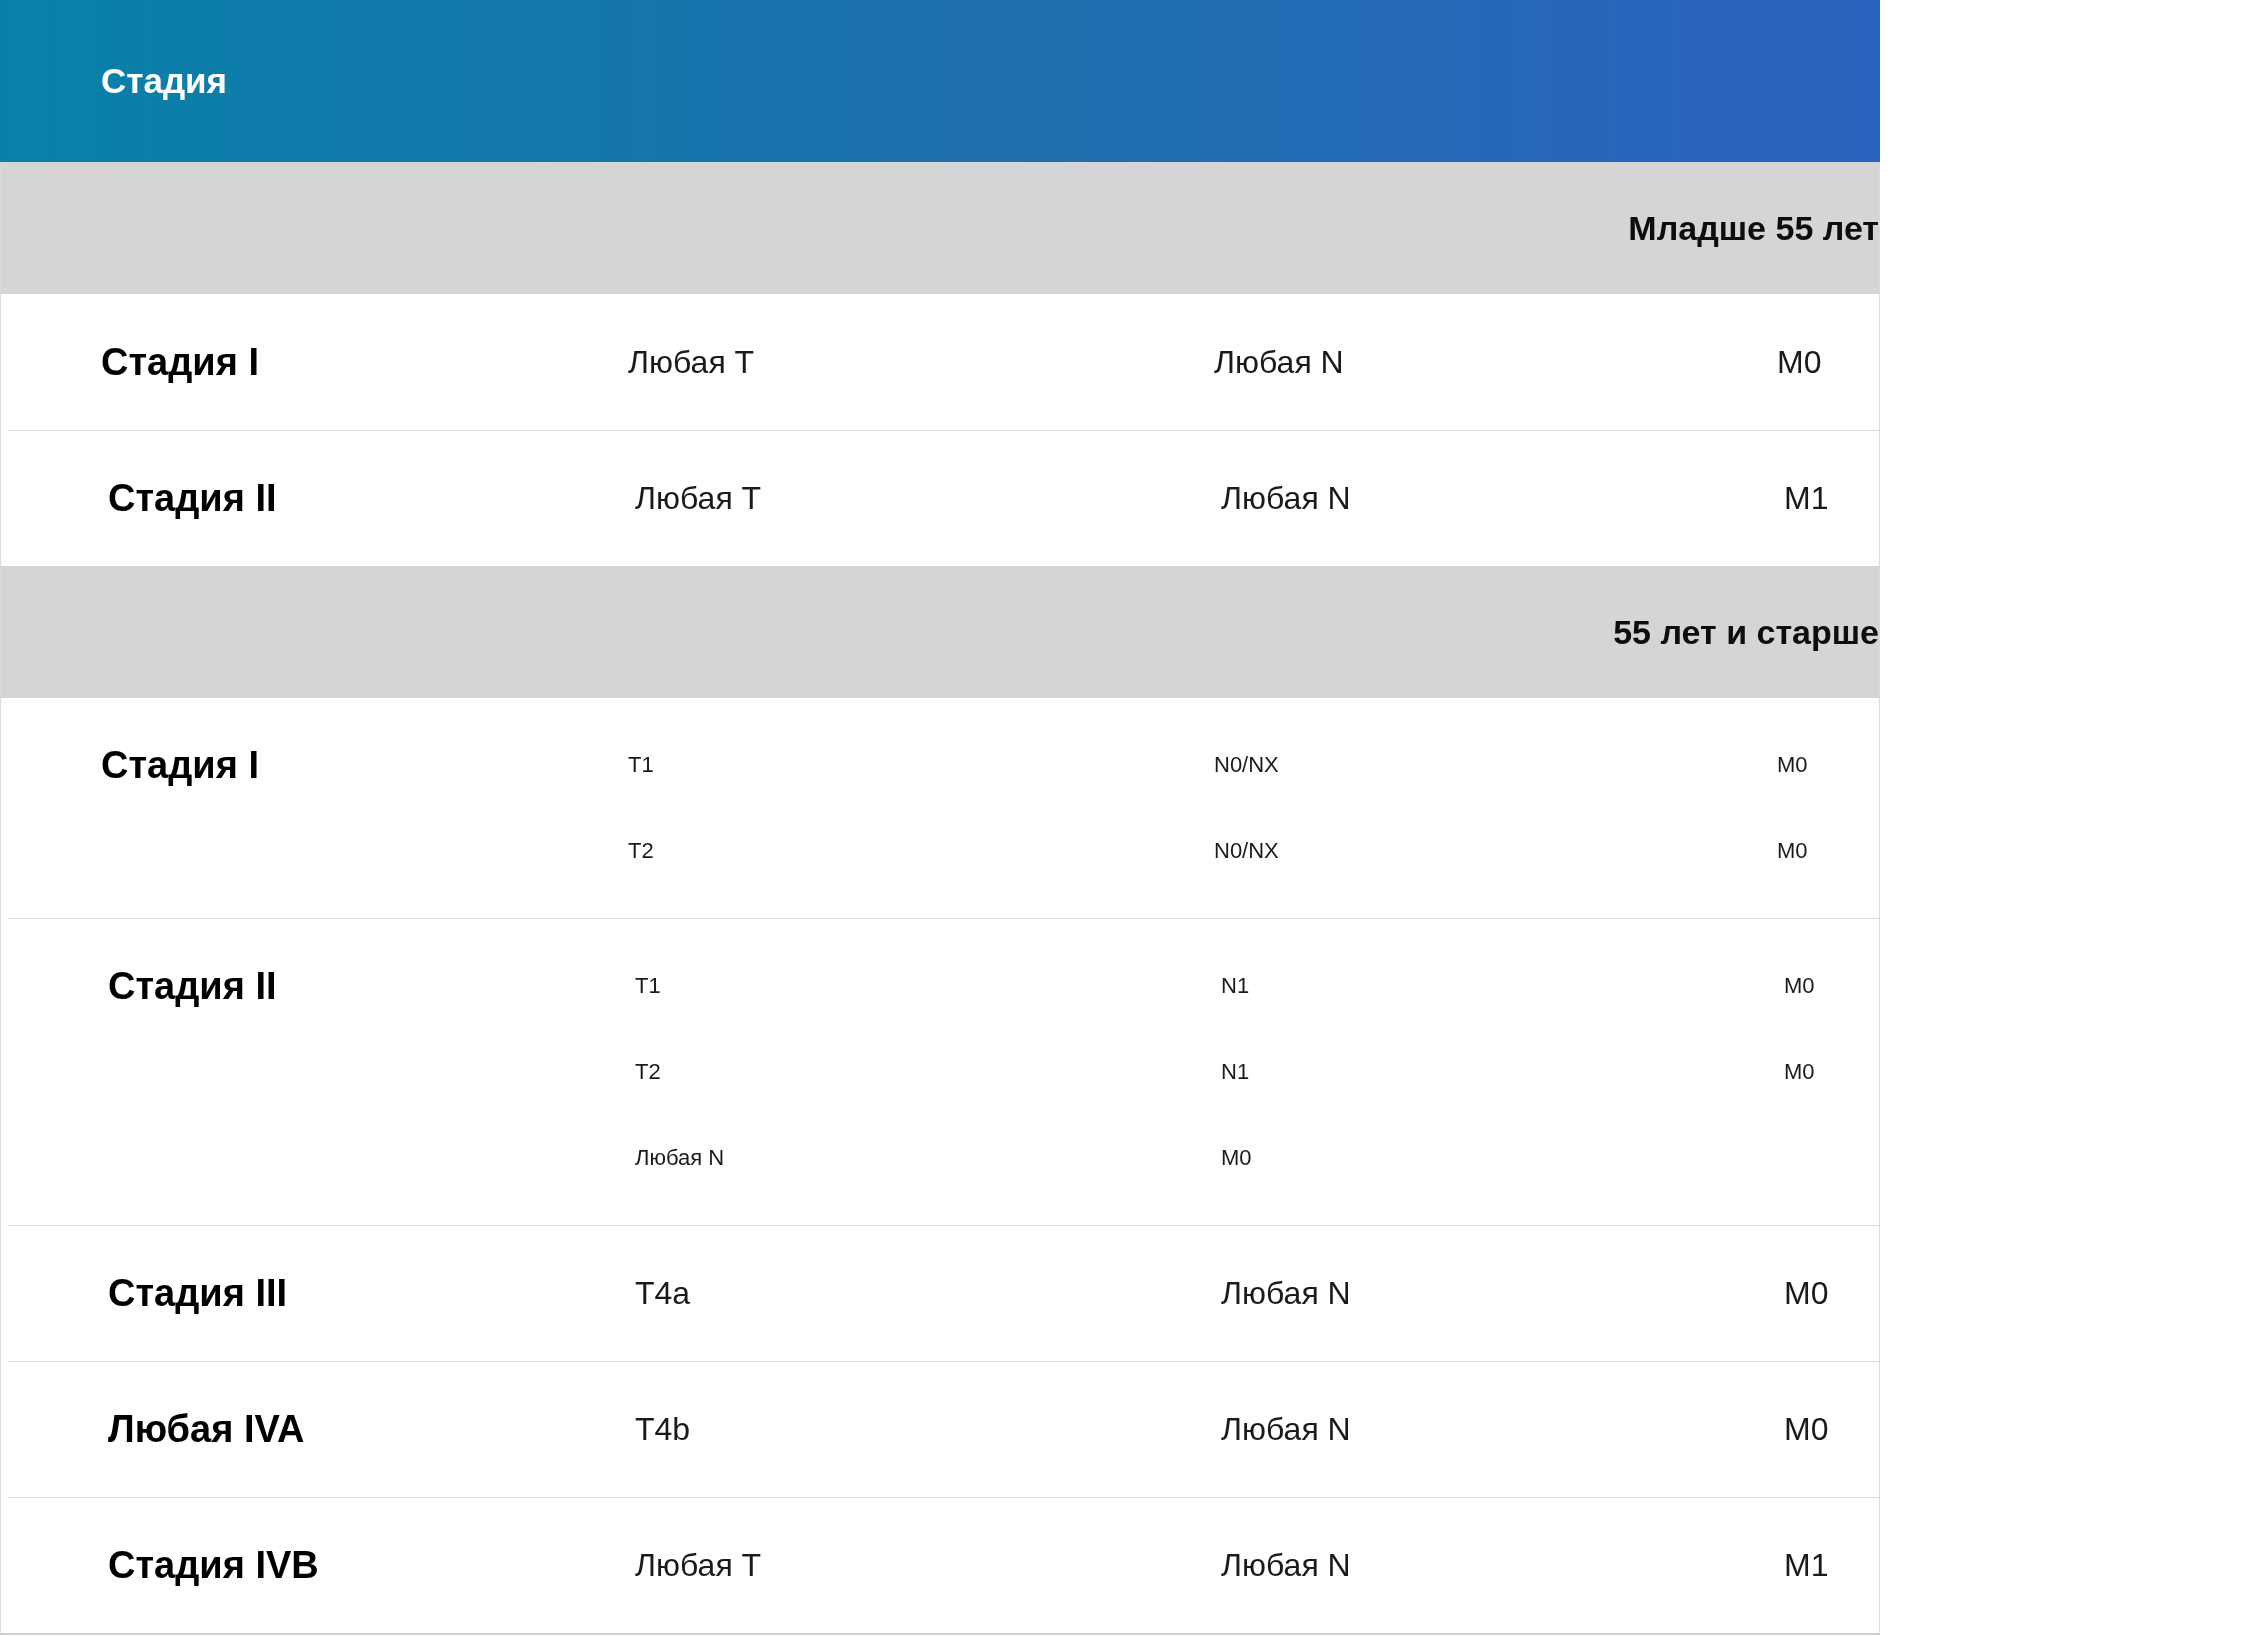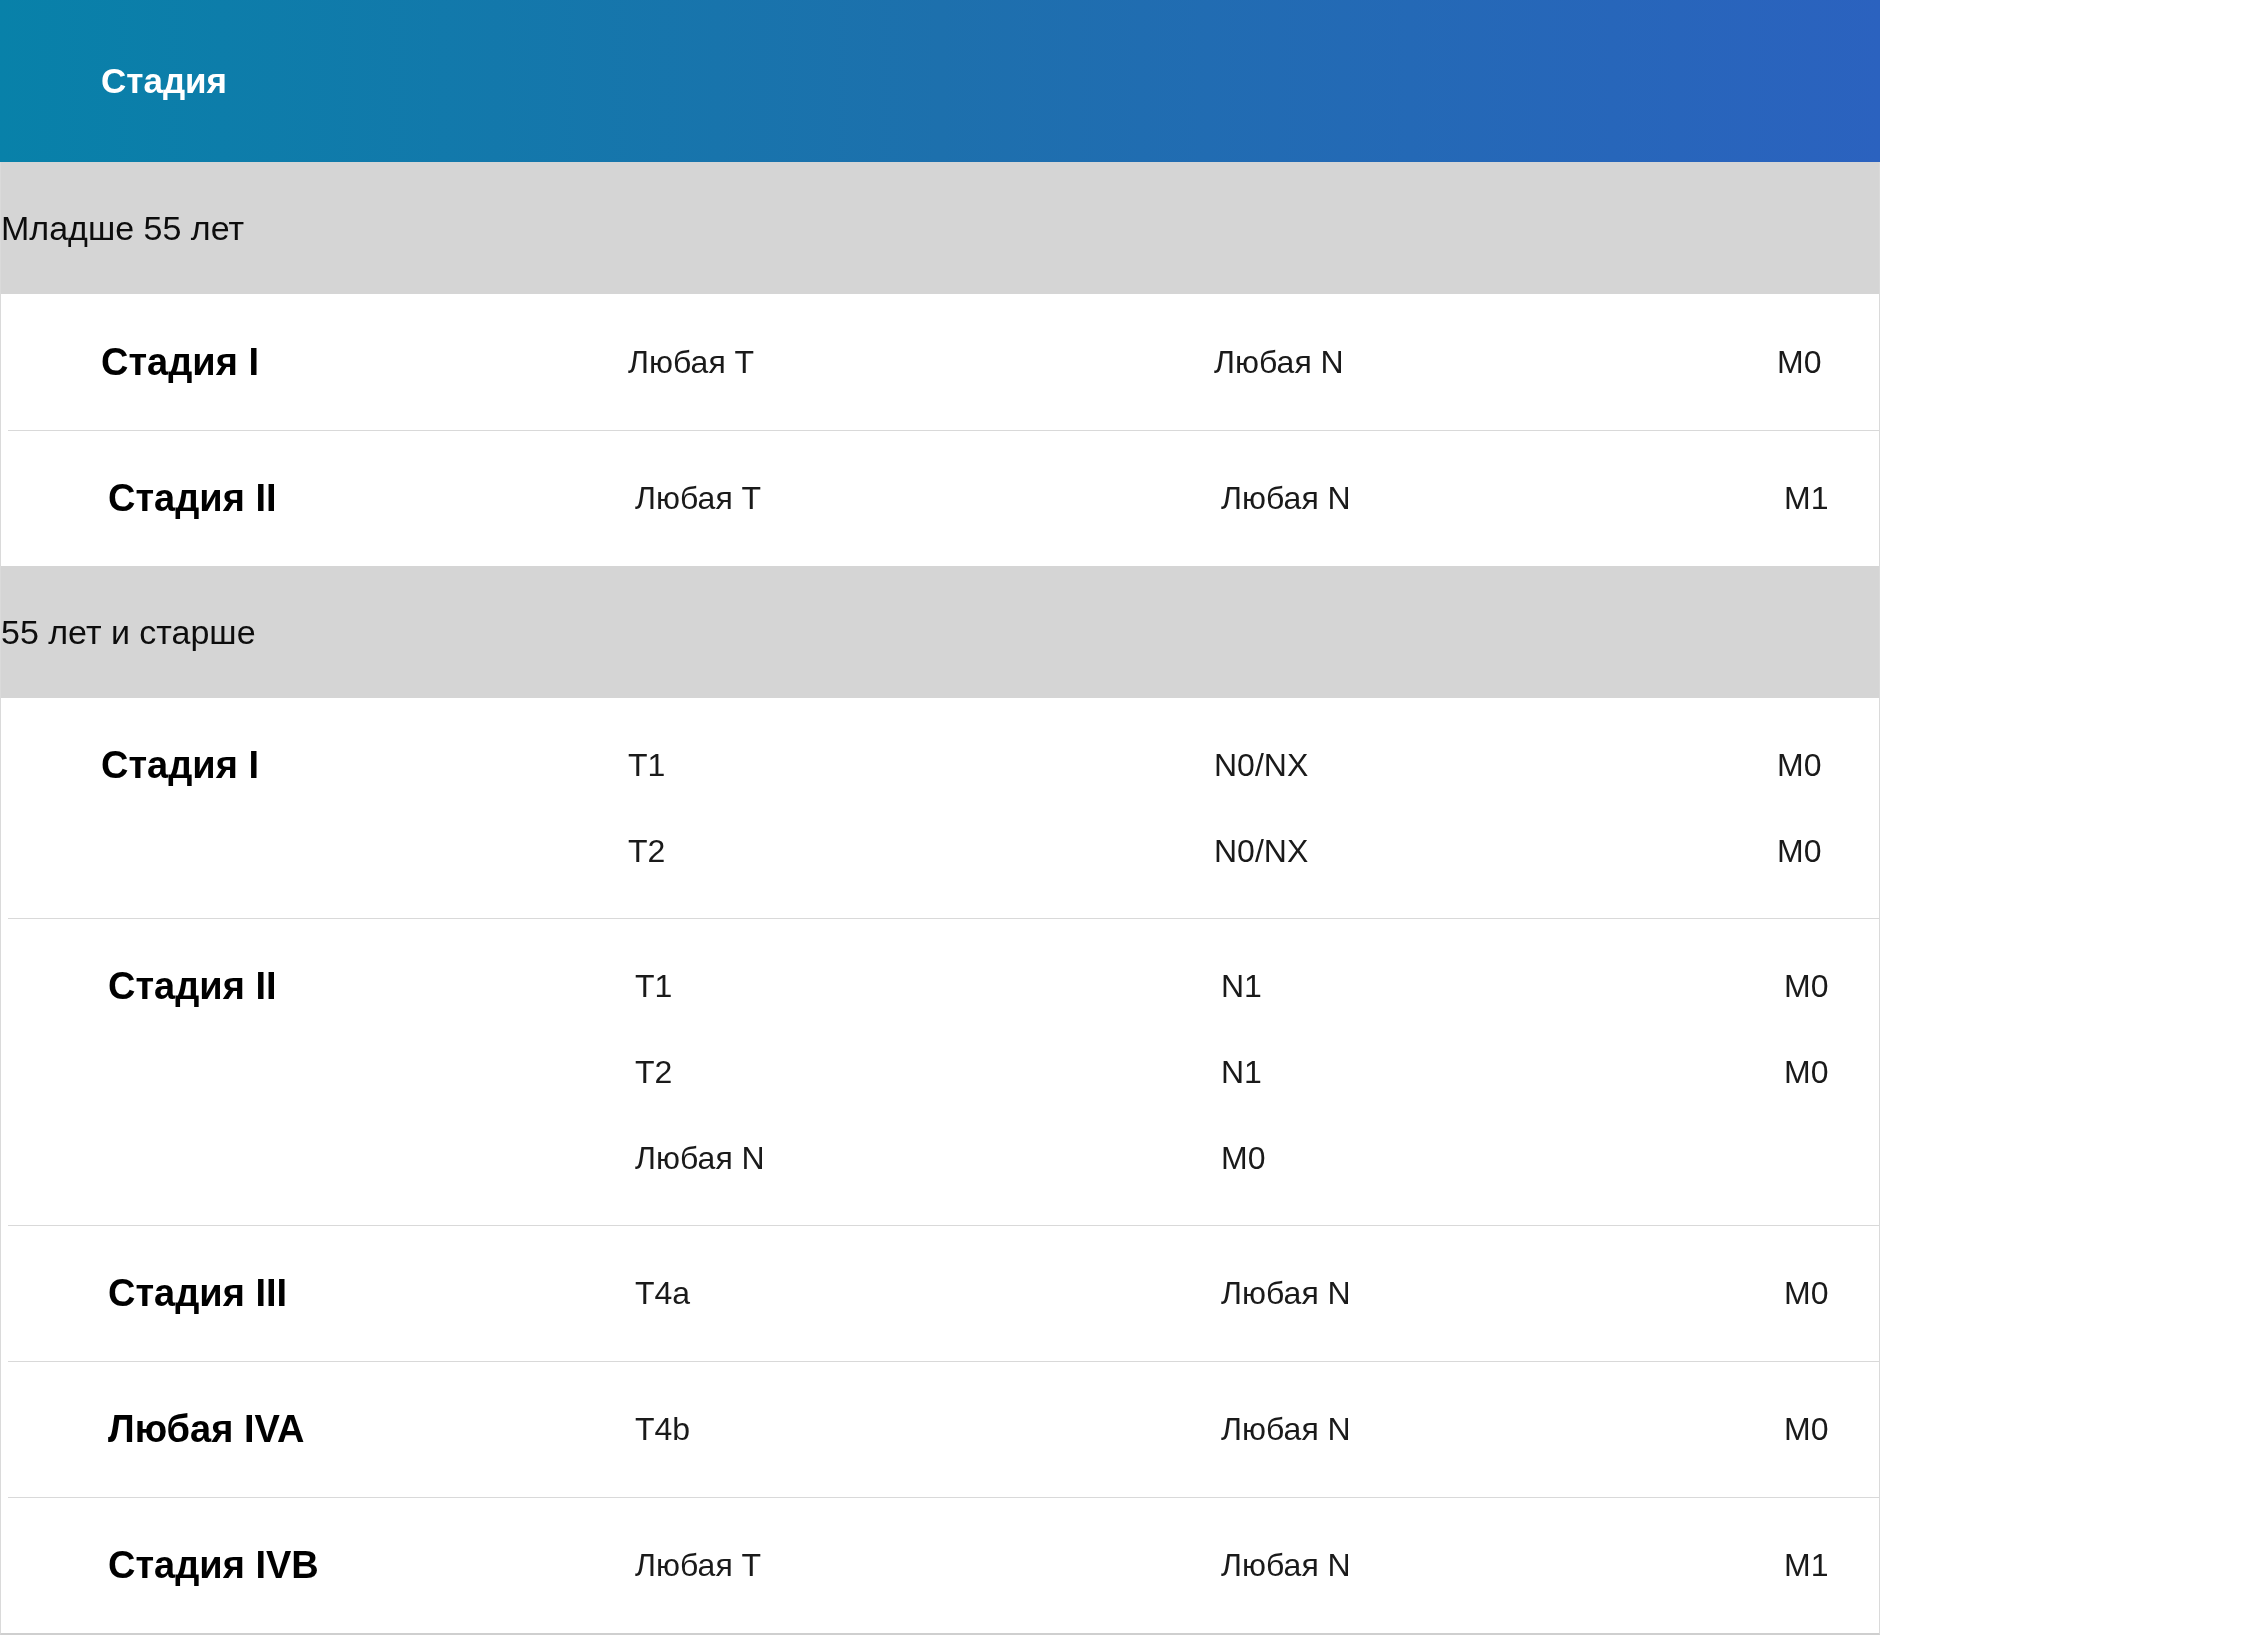--- a/index.html
+++ b/index.html
@@ -31,23 +31,23 @@
     border-left: 1.8px solid #dadada;
     border-right: 1.8px solid #dadada;
     border-bottom: 2.6px solid #cfcfcf;
   }
 
   .band {
     height: 132px;
     background: #d5d5d5;
     display: flex;
     align-items: center;
-    justify-content: flex-start;
+    justify-content: flex-end;
     font-size: 34px;
-    font-weight: normal;
+    font-weight: bold;
     color: #0d0d0d;
   }
 
   .row {
     height: 136px;
     display: grid;
     grid-template-columns: 627px 586px 563px 1fr;
     align-items: center;
     background: #ffffff;
     font-size: 32px;
@@ -58,21 +58,21 @@
     grid-template-columns: 627px 1fr;
     background: #ffffff;
     padding: 24px 0;
     align-items: start;
   }
   .subrow {
     height: 86px;
     display: grid;
     grid-template-columns: 586px 563px 1fr;
     align-items: center;
-    font-size: 32px;
+    font-size: 22px;
   }
 
   .bt { border-top: 1.8px solid #d9d9d9; margin-left: 7px; }
 
   .stage {
     padding-left: 100px;
     font-weight: bold;
     font-size: 38px;
     color: #000000;
   }

